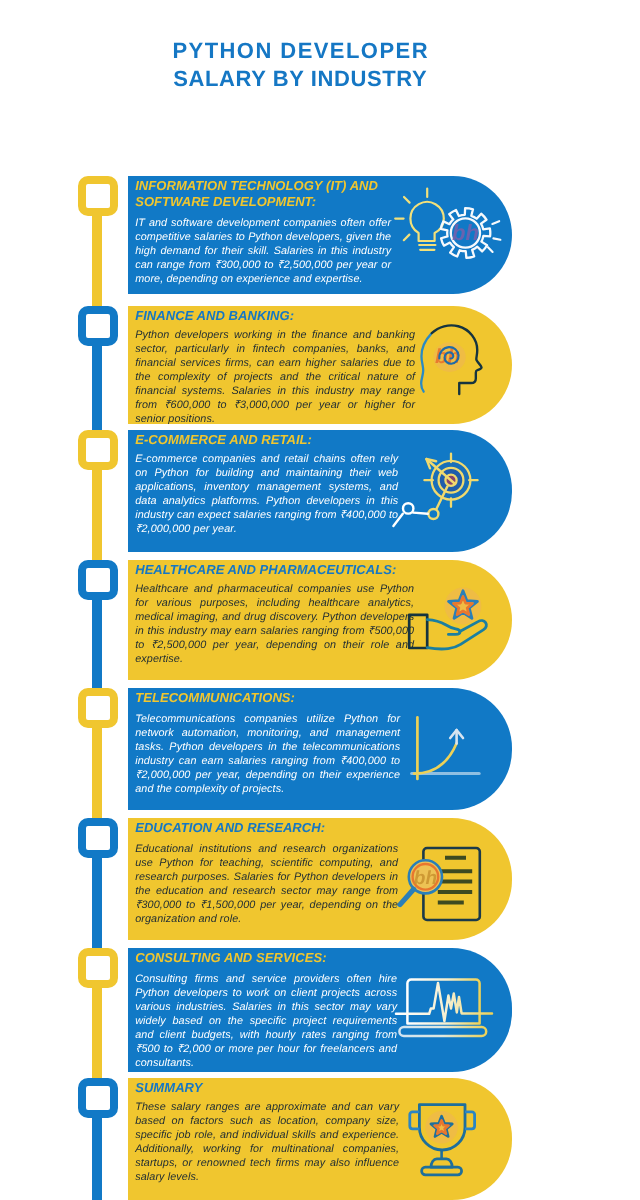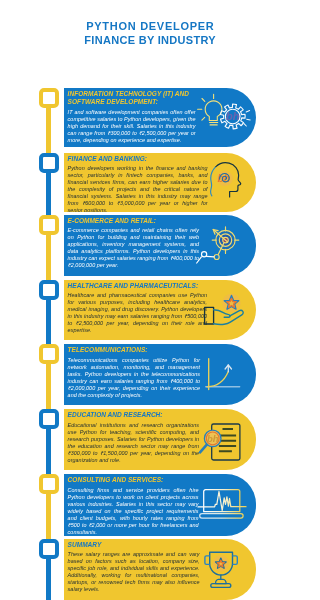--- a/index.html
+++ b/index.html
@@ -60,21 +60,21 @@
 
   .icon { position:absolute; }
   .icon svg { display:block; overflow:visible; }
 </style>
 </head>
 <body>
 
 <div class="page">
   <div class="title">
     <span>PYTHON DEVELOPER</span>
-    <span class="l2">FINANCE BY INDUSTRY</span>
+    <span class="l2">SALARY BY INDUSTRY</span>
   </div>
   <div class="timeline" id="timeline">
       <div class="tl-sq" style="top: 87.5px; border-color: rgb(240, 198, 47);"></div>
       <div class="tl-line" style="top: 105.5px; height: 51px; background: rgb(240, 198, 47);"></div>
       <div class="tl-sq" style="top: 152.5px; border-color: rgb(17, 121, 198);"></div>
       <div class="tl-line" style="top: 170.5px; height: 48px; background: rgb(17, 121, 198);"></div>
       <div class="tl-sq" style="top: 214.5px; border-color: rgb(240, 198, 47);"></div>
       <div class="tl-line" style="top: 232.5px; height: 51px; background: rgb(240, 198, 47);"></div>
       <div class="tl-sq" style="top: 279.5px; border-color: rgb(17, 121, 198);"></div>
       <div class="tl-line" style="top: 297.5px; height: 50.5px; background: rgb(17, 121, 198);"></div>

